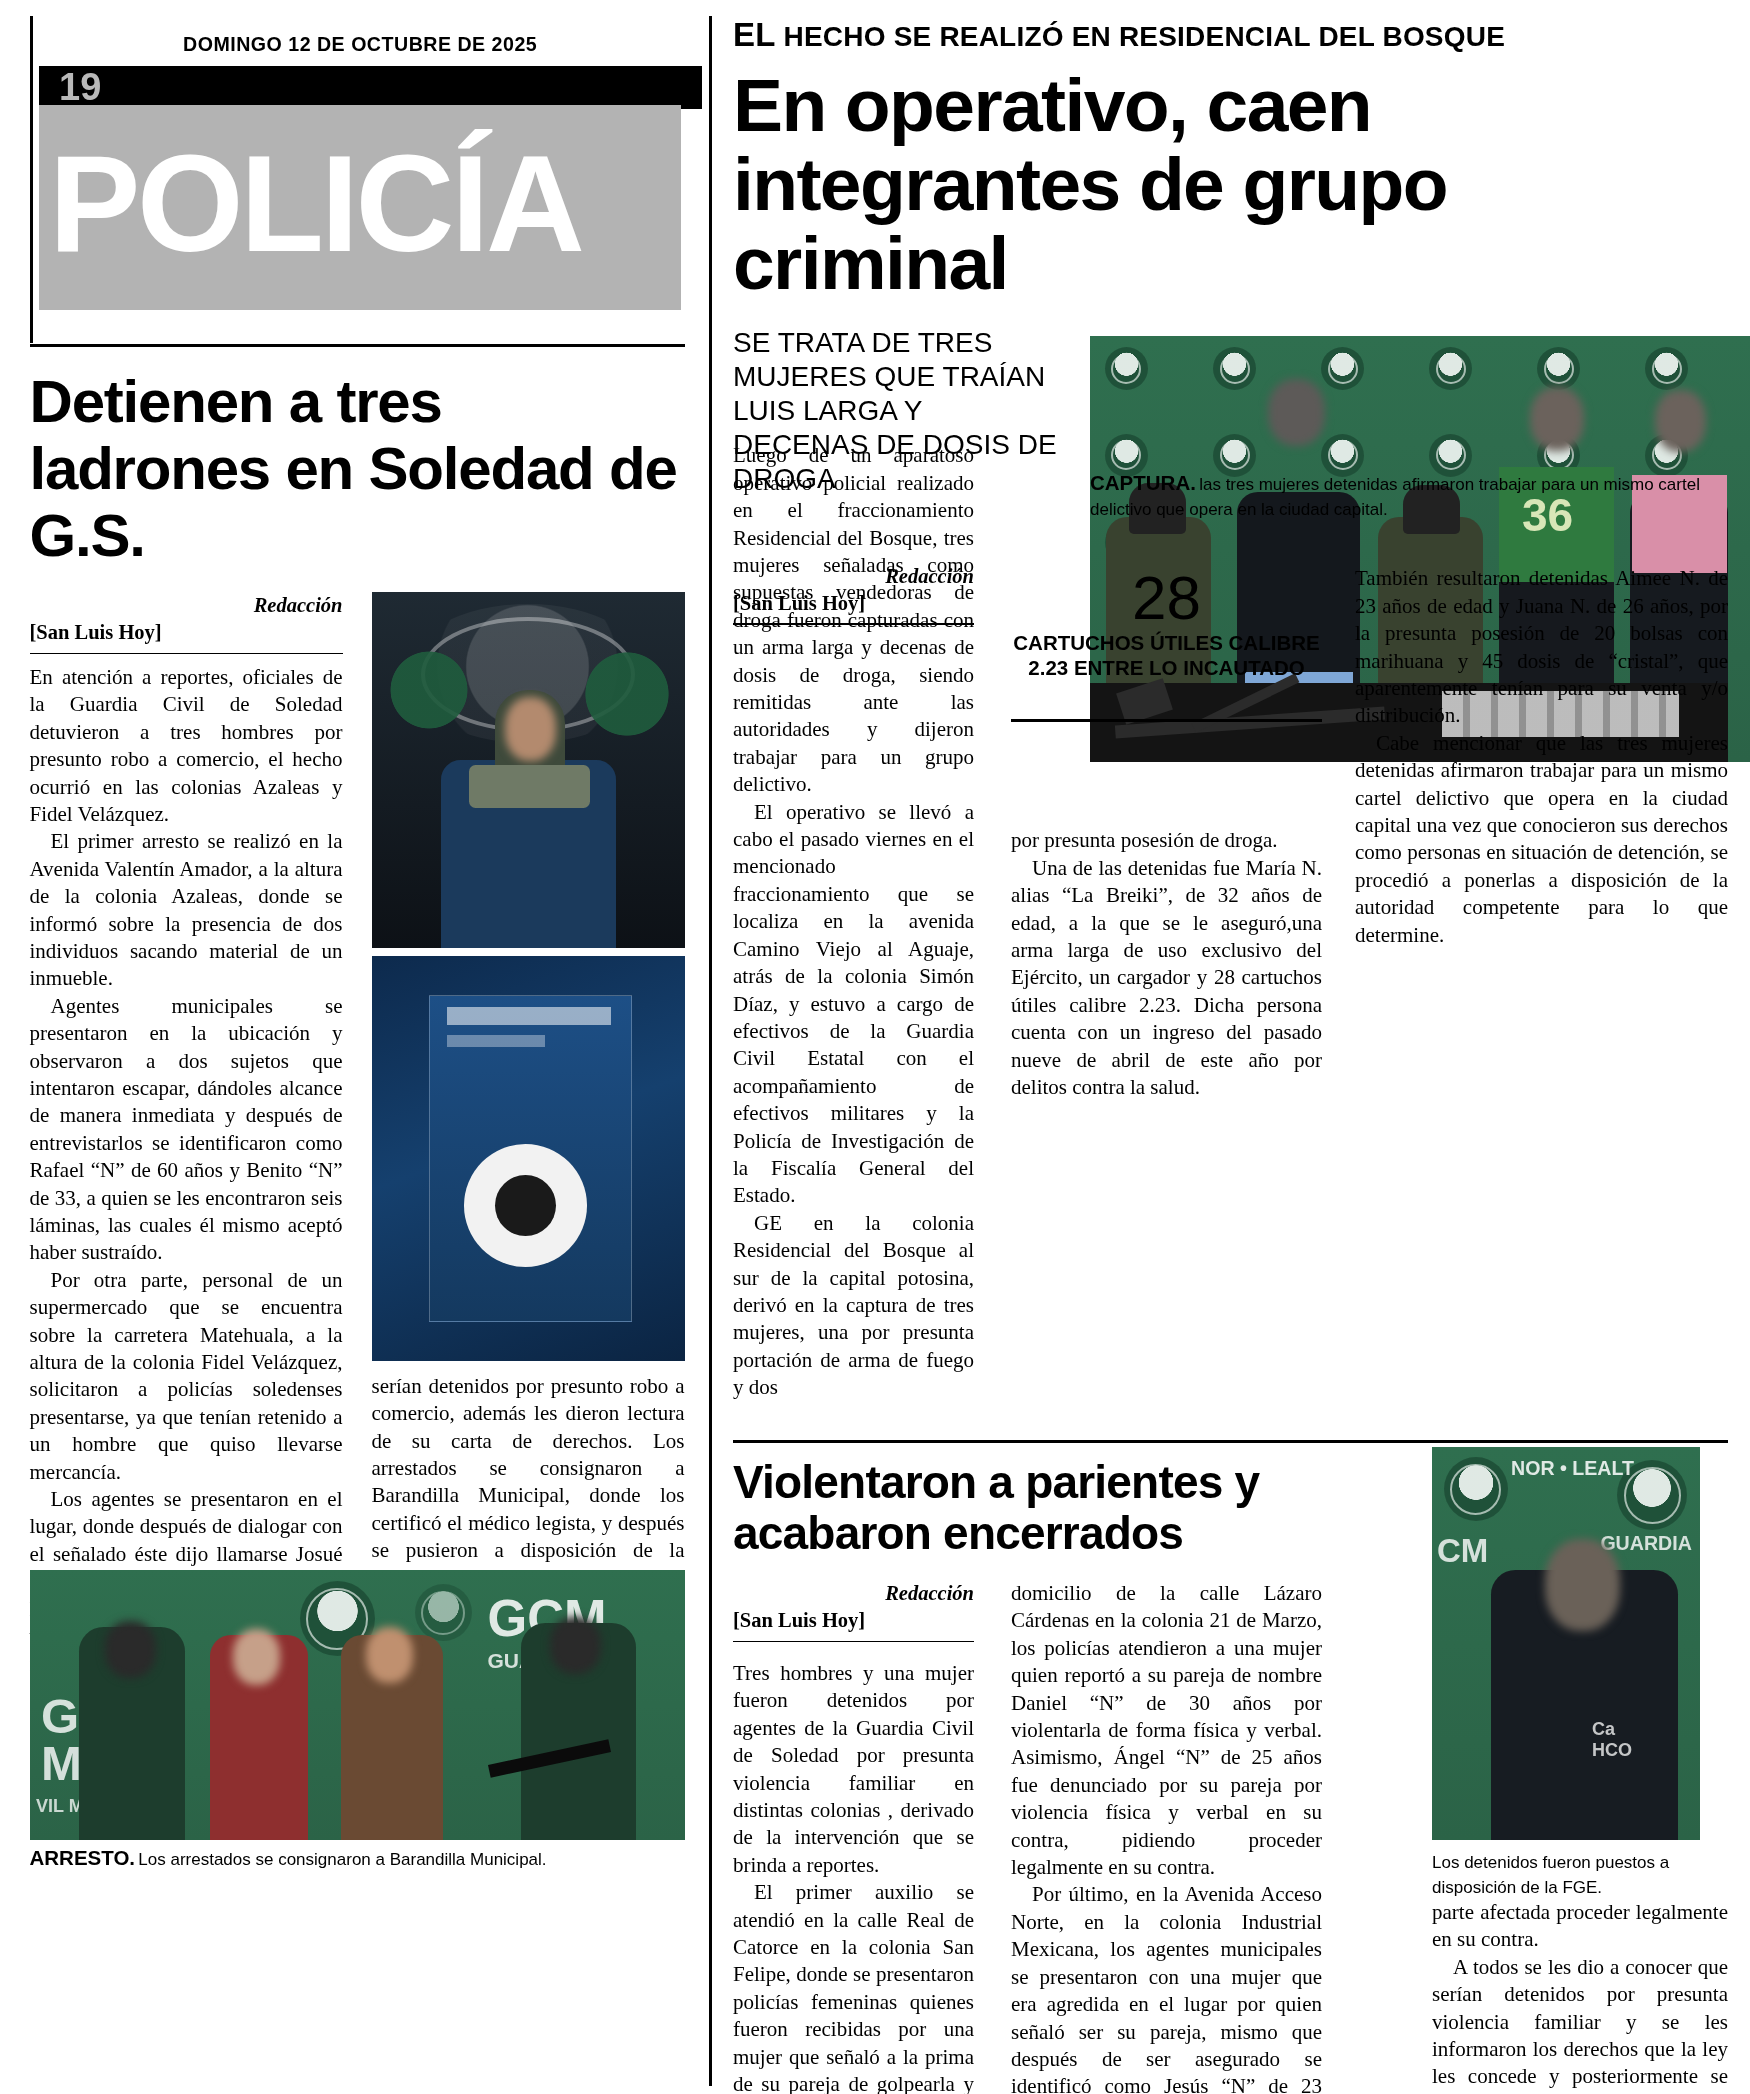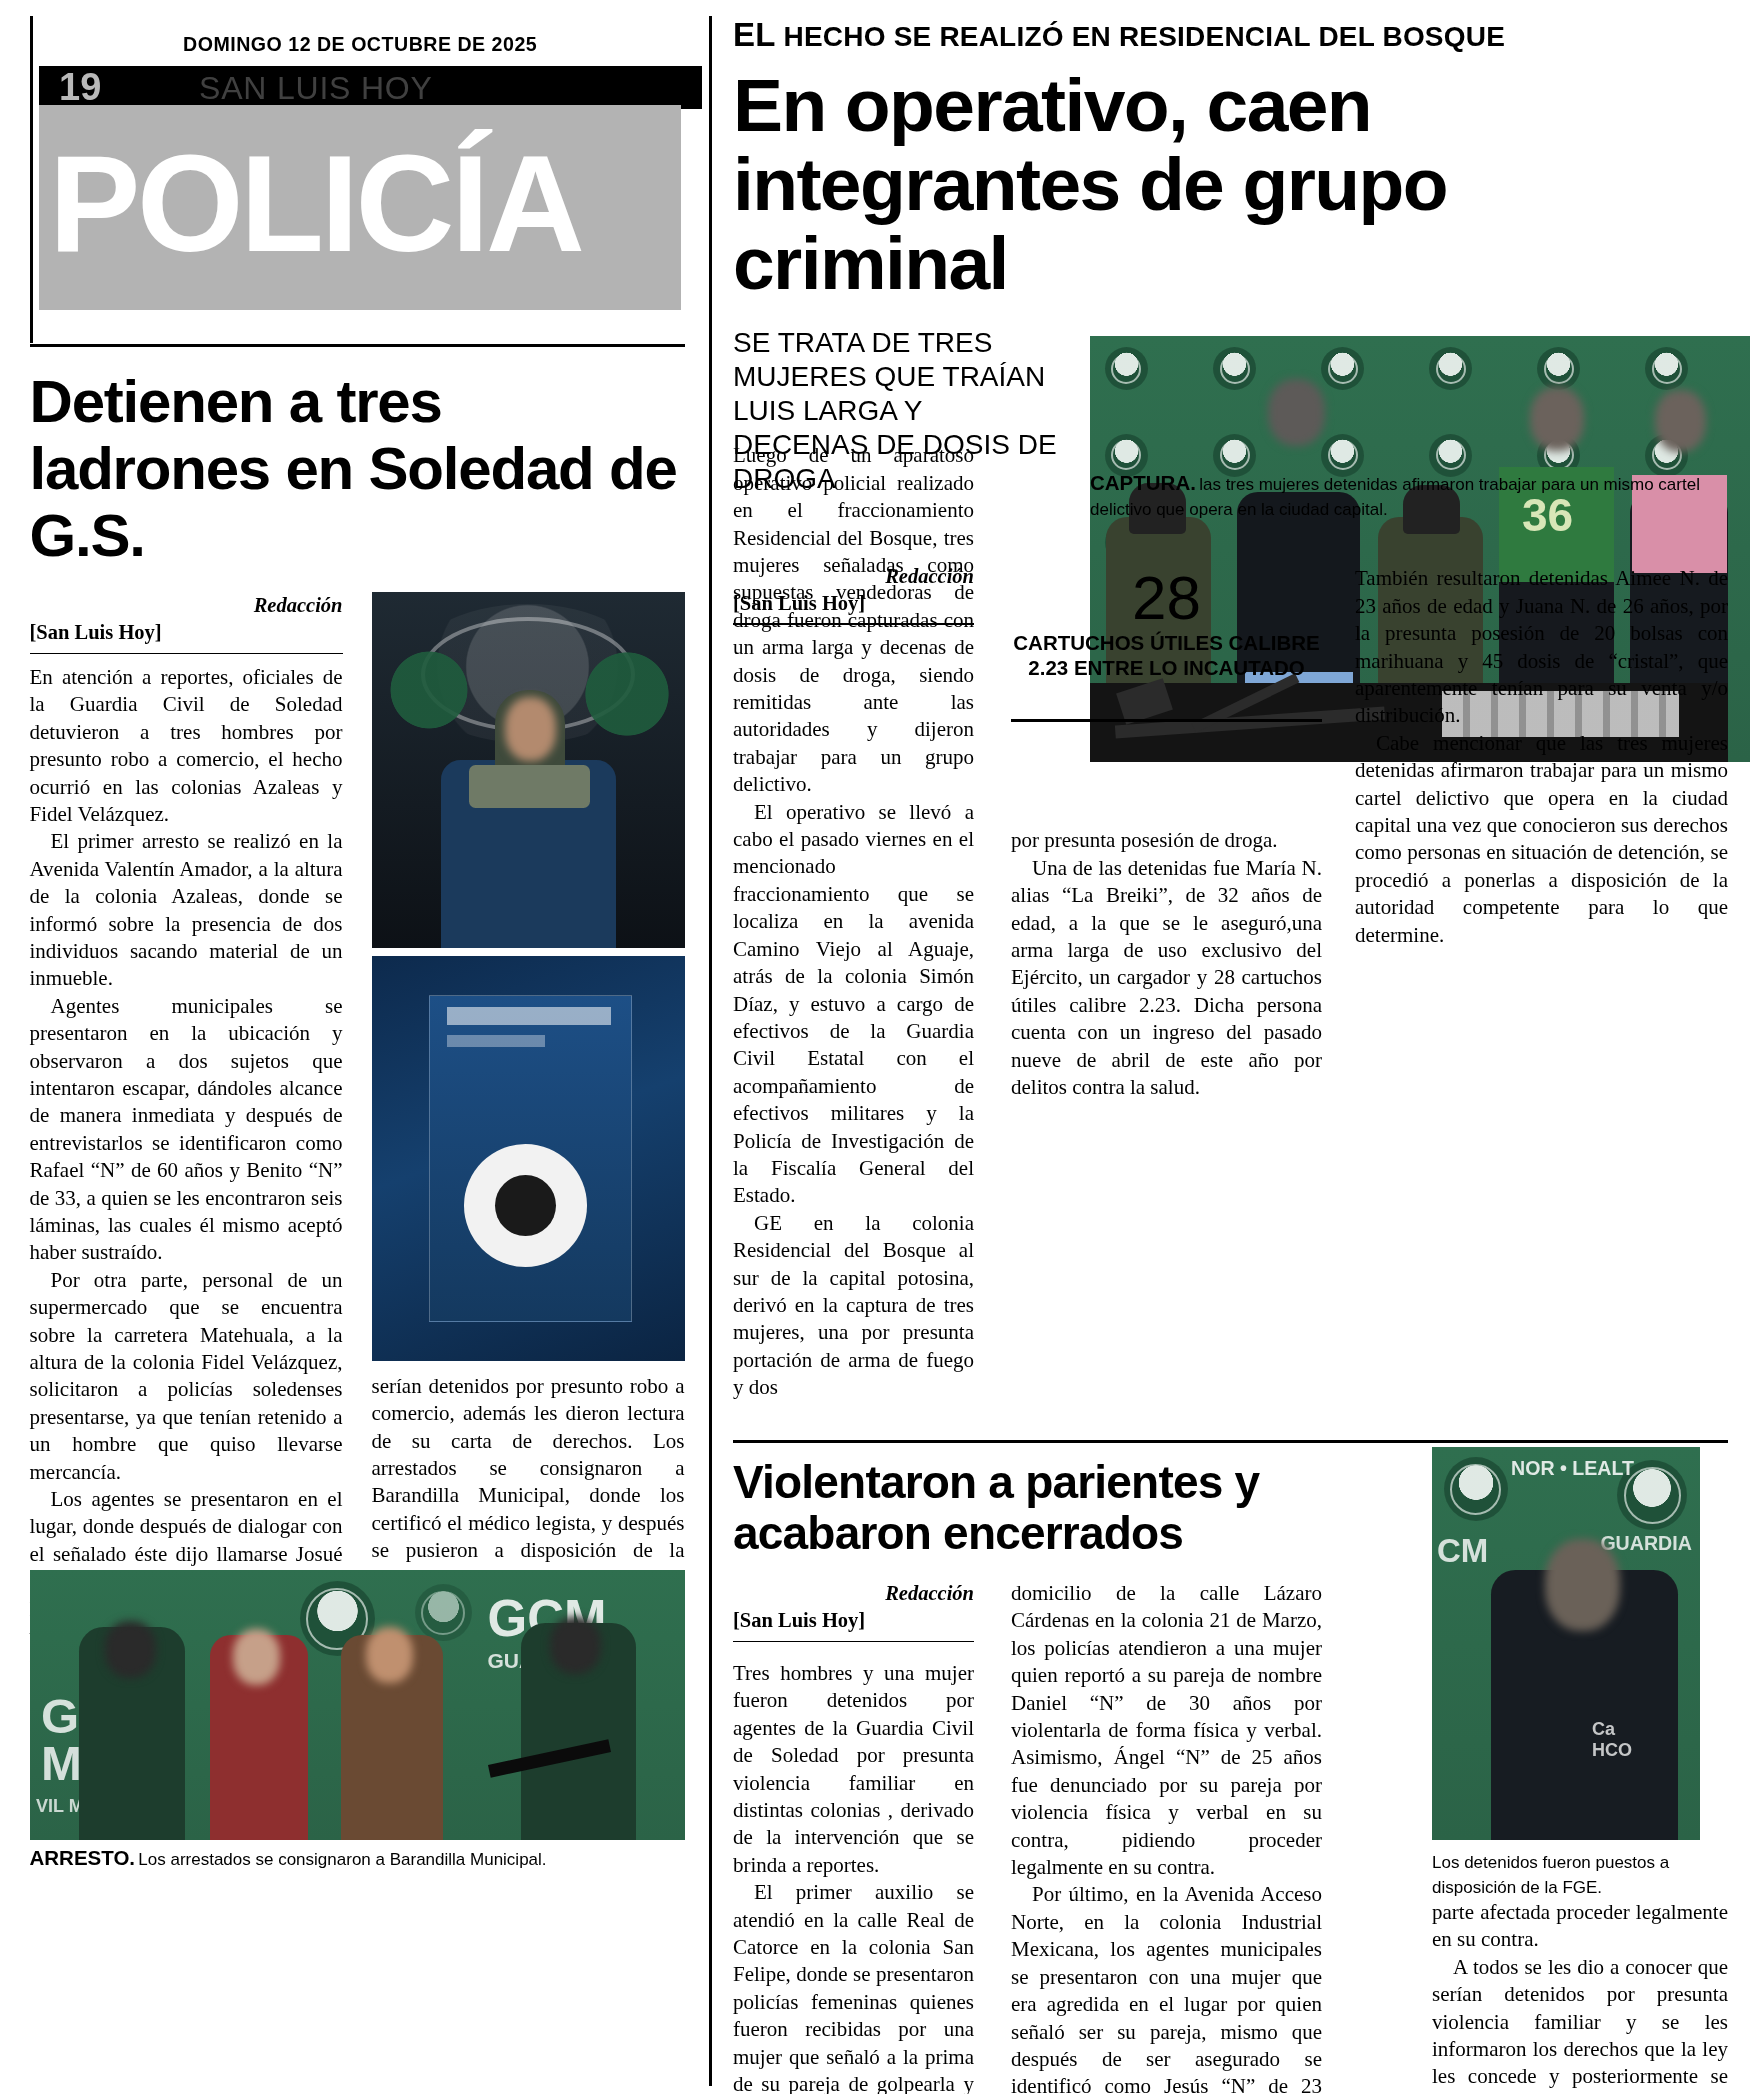--- a/index.html
+++ b/index.html
@@ -26,21 +26,21 @@
     position: absolute; left: 18px; top: 51px; width: 663px; height: 43px;
     background: #000;
   }
   .masthead-num {
     position: absolute; left: 38px; top: 51px; width: 65px; height: 43px;
     color: #b9b9b9; font-family: "Liberation Sans", sans-serif; font-weight: 700;
     font-size: 38px; line-height: 43px; text-align: left;
   }
   .masthead-title {
     position: absolute; left: 178px; top: 51px; height: 43px;
-    color: #404040; font-family: "Liberation Sans", sans-serif; font-weight: 400;
+    color: #000000; font-family: "Liberation Sans", sans-serif; font-weight: 700;
     font-size: 32px; line-height: 44px; letter-spacing: 0.8px;
   }
   .policia-band {
     position: absolute; left: 39px; top: 105px; width: 642px; height: 205px;
     background: #b3b3b3;
   }
   .policia-word {
     position: absolute; left: 49px; top: 110px; width: 630px;
     color: #fff; font-family: "Liberation Sans", sans-serif; font-weight: 700;
     font-size: 137px; line-height: 188px; letter-spacing: -3.3px;

